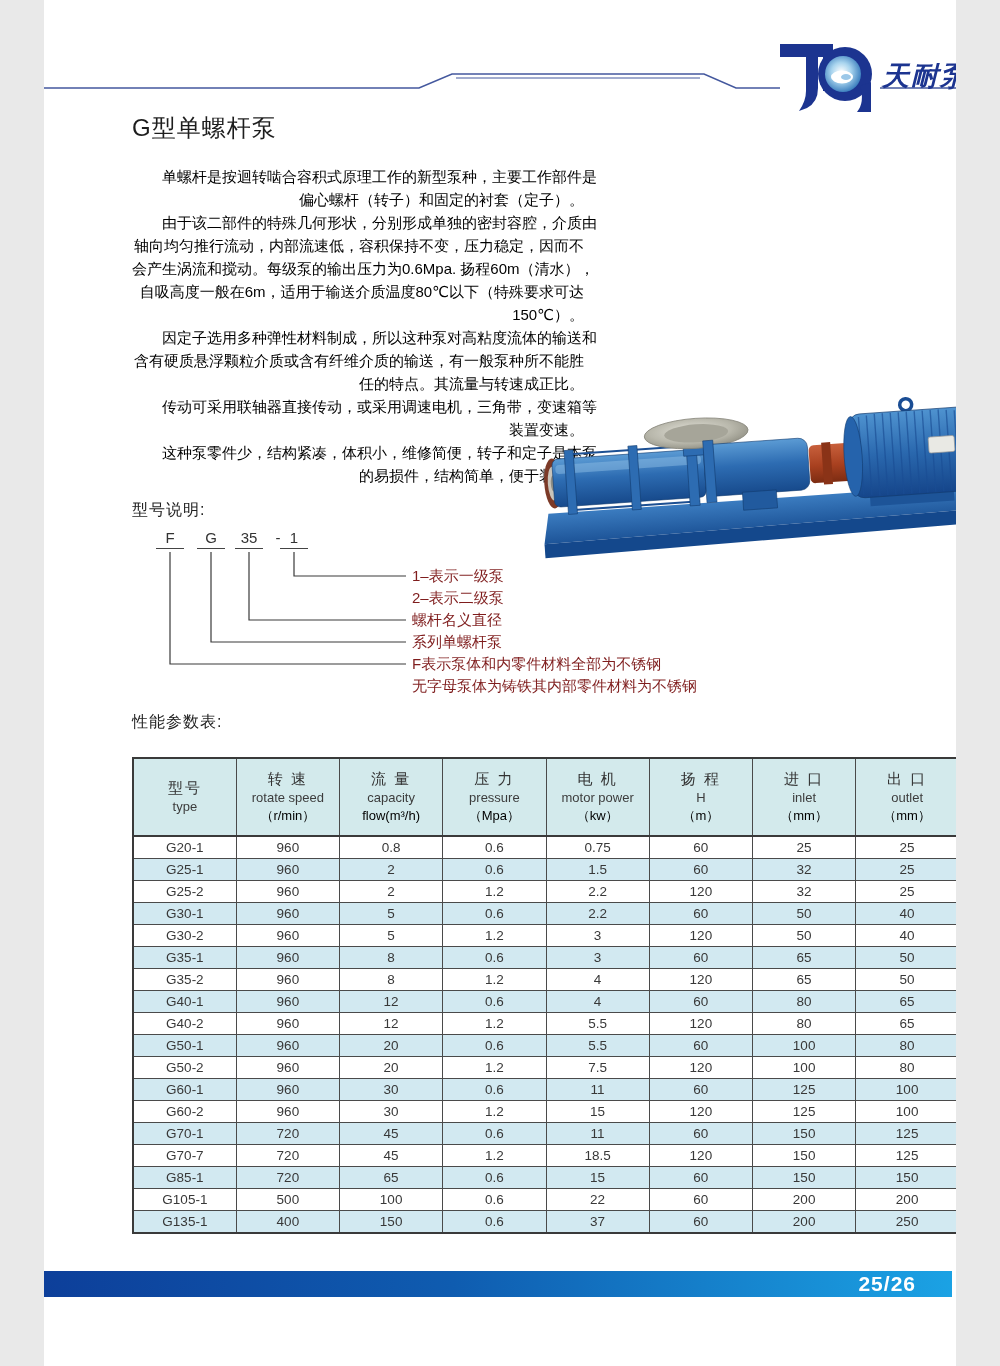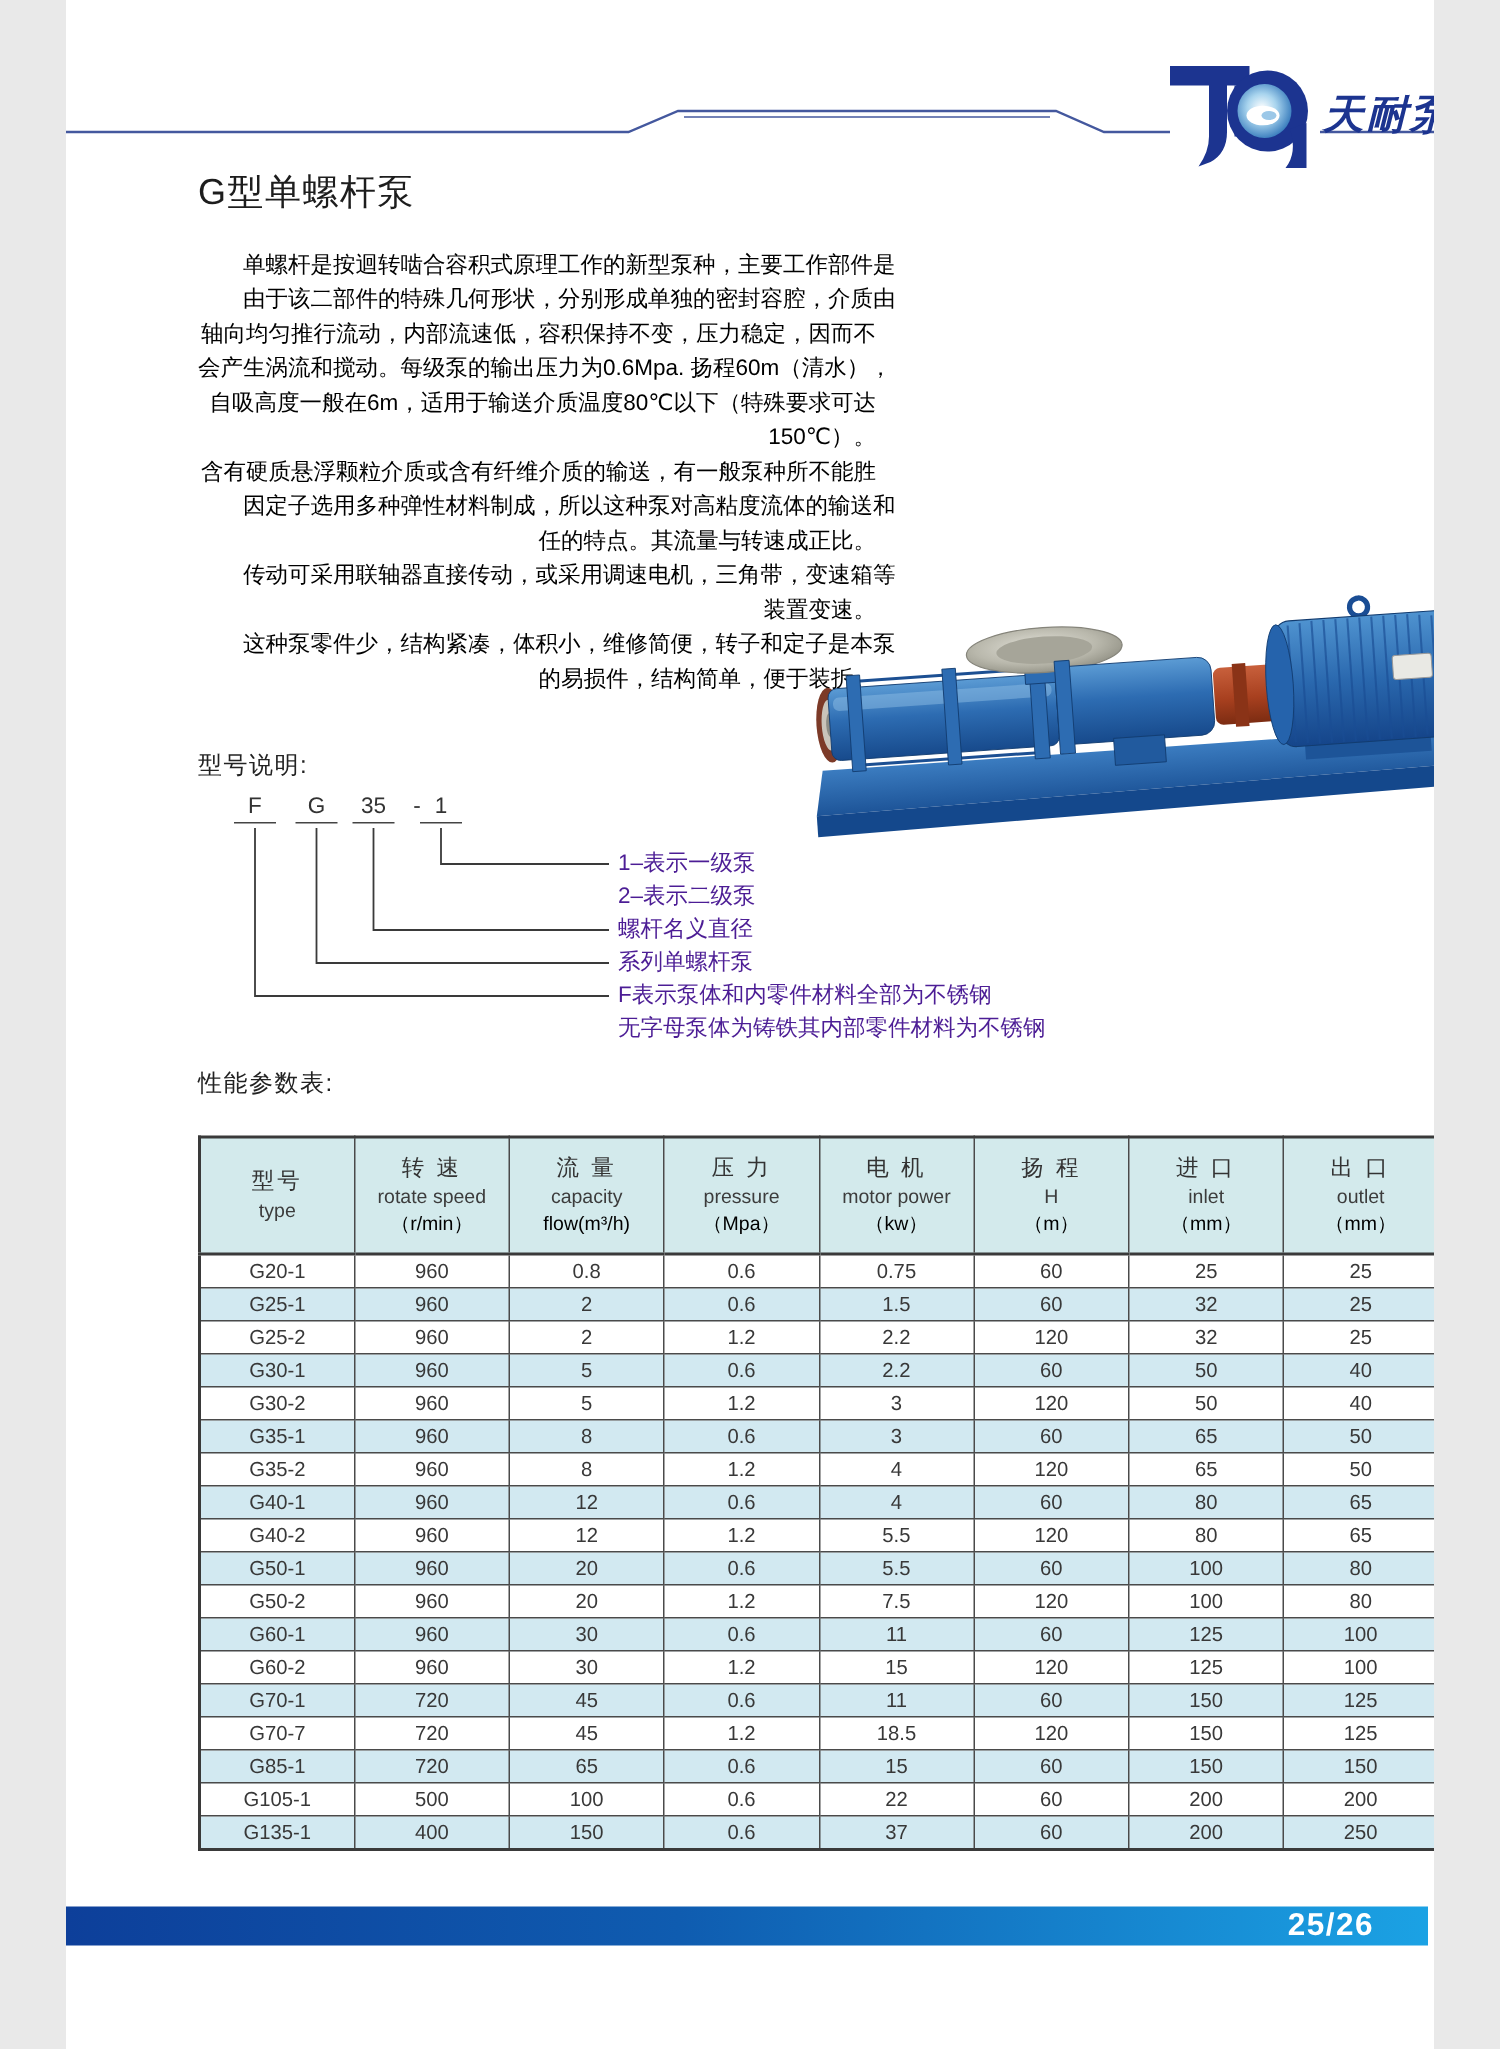--- a/index.html
+++ b/index.html
@@ -27,21 +27,21 @@
     position:absolute;top:0;width:28px;height:19px;text-align:center;
     font-size:15px;color:#333;
   }
   .code-part:nth-child(1){left:112px;border-bottom:1.5px solid #444;}
   .code-part:nth-child(2){left:153px;border-bottom:1.5px solid #444;}
   .code-part:nth-child(3){left:191px;border-bottom:1.5px solid #444;}
   .code-part:nth-child(4){left:220px;}
   .code-part:nth-child(5){left:236px;border-bottom:1.5px solid #444;}
   .diagram-svg{position:absolute;left:0;top:500px;width:400px;height:210px;}
   .model-labels{position:absolute;left:368px;top:565px;width:500px;}
-  .model-label{font-size:15px;line-height:22px;color:#4c1d95;white-space:nowrap;}
+  .model-label{font-size:15px;line-height:22px;color:#7f1d1d;white-space:nowrap;}
   
   .pump-photo{position:absolute;left:495px;top:385px;width:505px;height:175px;}
   
   .table-heading{left:88px;top:712px;}
   .spec-table{
     position:absolute;left:88px;top:757px;width:828px;
     border-collapse:collapse;table-layout:fixed;
     border:2px solid #3a3a3a;
   }
   .spec-table th,.spec-table td{border:1px solid #4a4a4a;text-align:center;vertical-align:middle;padding:0;}
@@ -90,27 +90,28 @@
     <ellipse cx="65" cy="41" rx="11" ry="6.5" fill="#ffffff"></ellipse>
     <ellipse cx="69" cy="41" rx="5" ry="3" fill="#9cc8e8"></ellipse>
     <path d="M83,50 L94,46 L94,76 L80,76 Q88,66 83,50 Z" fill="#1c3490"></path>
   </svg>
   <div class="brand-name">天耐泵阀</div>
 
   <h1 class="title">G型单螺杆泵</h1>
 
   <div class="intro">
     <div class="intro-line">　　单螺杆是按迴转啮合容积式原理工作的新型泵种，主要工作部件是</div>
+      <div class="intro-line alt">偏心螺杆（转子）和固定的衬套（定子）。</div>
       <div class="intro-line">　　由于该二部件的特殊几何形状，分别形成单独的密封容腔，介质由</div>
       <div class="intro-line alt">轴向均匀推行流动，内部流速低，容积保持不变，压力稳定，因而不</div>
       <div class="intro-line">会产生涡流和搅动。每级泵的输出压力为0.6Mpa. 扬程60m（清水），</div>
       <div class="intro-line alt">自吸高度一般在6m，适用于输送介质温度80℃以下（特殊要求可达</div>
       <div class="intro-line">150℃）。</div>
+      <div class="intro-line alt">　　因定子选用多种弹性材料制成，所以这种泵对高粘度流体的输送和</div>
       <div class="intro-line">含有硬质悬浮颗粒介质或含有纤维介质的输送，有一般泵种所不能胜</div>
-      <div class="intro-line alt">　　因定子选用多种弹性材料制成，所以这种泵对高粘度流体的输送和</div>
       <div class="intro-line alt">任的特点。其流量与转速成正比。</div>
       <div class="intro-line">　　传动可采用联轴器直接传动，或采用调速电机，三角带，变速箱等</div>
       <div class="intro-line alt">装置变速。</div>
       <div class="intro-line">　　这种泵零件少，结构紧凑，体积小，维修简便，转子和定子是本泵</div>
       <div class="intro-line alt">的易损件，结构简单，便于装拆。</div>
   </div>
 
   <h2 class="sec-heading model-heading">型号说明:</h2>
   <div class="code-row">
     <span class="code-part">F</span>

